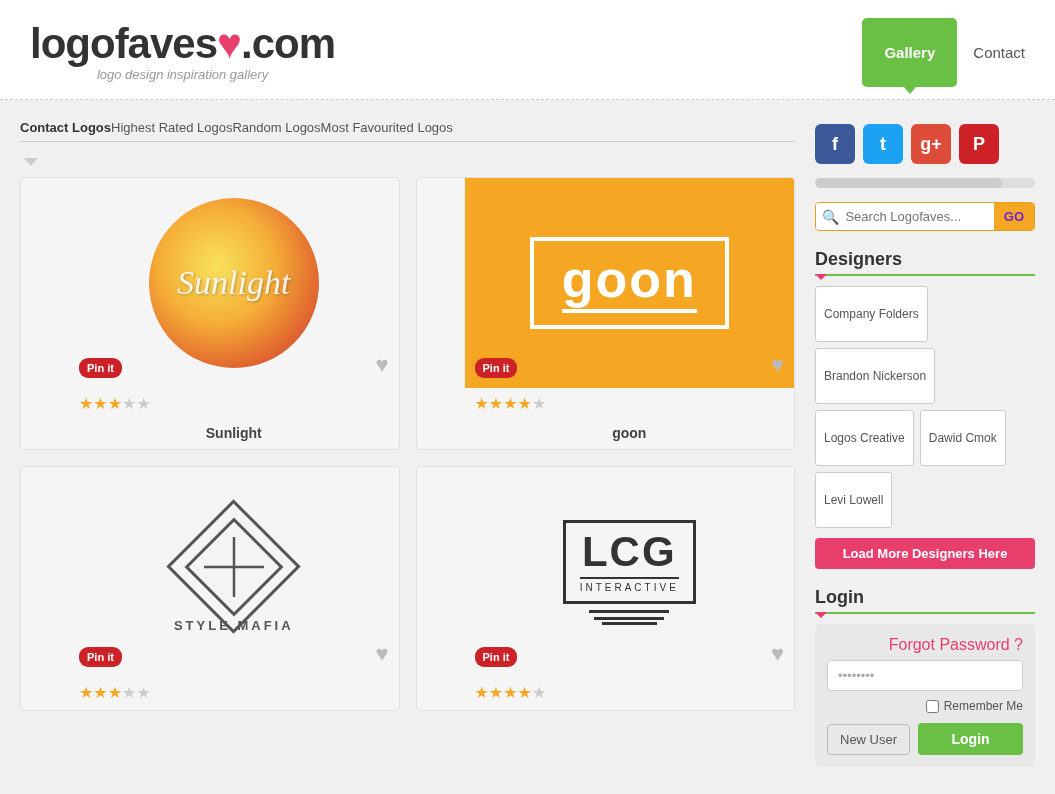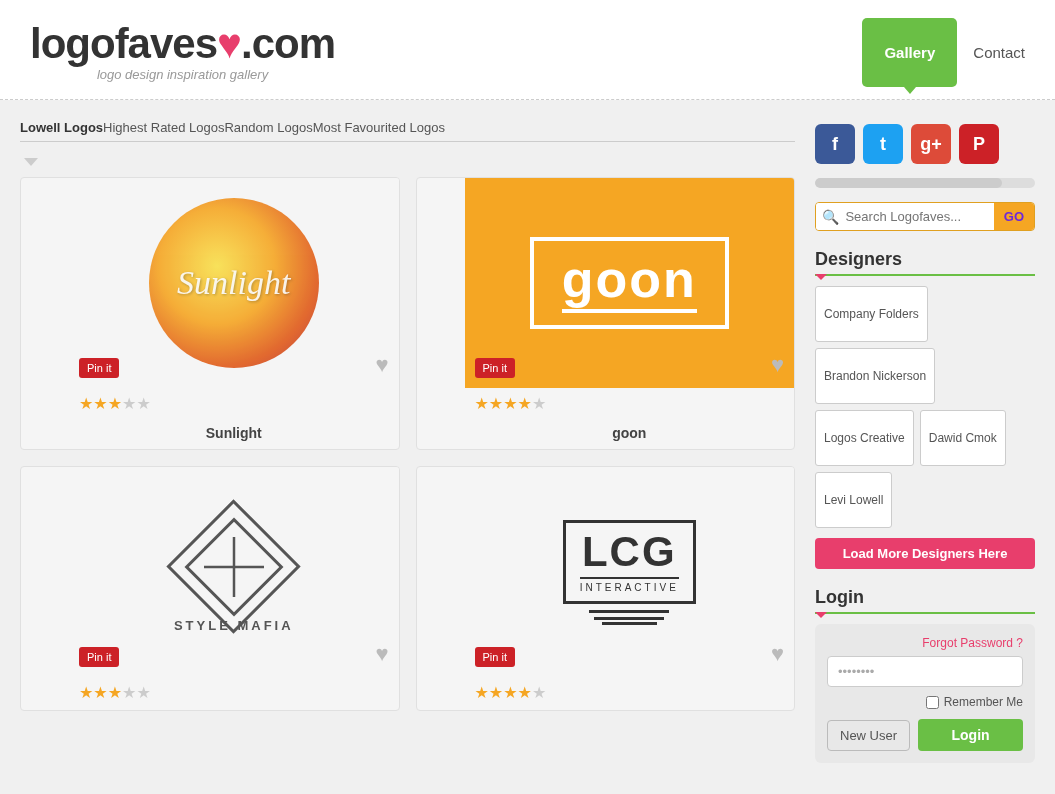--- a/index.html
+++ b/index.html
@@ -213,22 +213,22 @@
     
     .pinit-btn {
       position: absolute;
       bottom: 10px;
       left: 10px;
       background: #cc2127;
       color: #fff;
       border: none;
       padding: 4px 8px;
       font-size: 11px;
-      font-weight: normal;
-      border-radius: 3px;
+      font-weight: bold;
+      border-radius: 9px;
       cursor: pointer;
     }
     .heart-btn {
       position: absolute;
       bottom: 10px;
       right: 10px;
       background: none;
       border: none;
       font-size: 22px;
       color: #bbb;
@@ -406,21 +406,21 @@
       padding: 7px 10px;
       border: 1px solid #ccc;
       border-radius: 4px;
       font-size: 13px;
       margin-bottom: 8px;
       color: #aaa;
       background: #fff;
     }
     .forgot-password {
       text-align: right;
-      font-size: 12px;
+      font-size: 16px;
       color: #e83e6c;
       margin-bottom: 6px;
       cursor: pointer;
     }
     .remember-me {
       display: flex;
       align-items: center;
       gap: 5px;
       font-size: 12px;
       color: #555;
@@ -475,21 +475,21 @@
     <button id="gallery-btn">Gallery</button>
     <a id="contact-link">Contact</a>
   </div>
 </div>
 
 <div id="main">
 
   <div id="content">
 
     <div id="tabs">
-      <span class="tab active">Lowell Logos</span>
+      <span class="tab active">Contact Logos</span>
         <span class="tab">Highest Rated Logos</span>
         <span class="tab">Random Logos</span>
         <span class="tab">Most Favourited Logos</span>
     </div>
     <div style="margin-bottom:12px; margin-left:2px;">
       <div class="tab-pointer"></div>
     </div>
 
     <div id="logo-grid">
 

